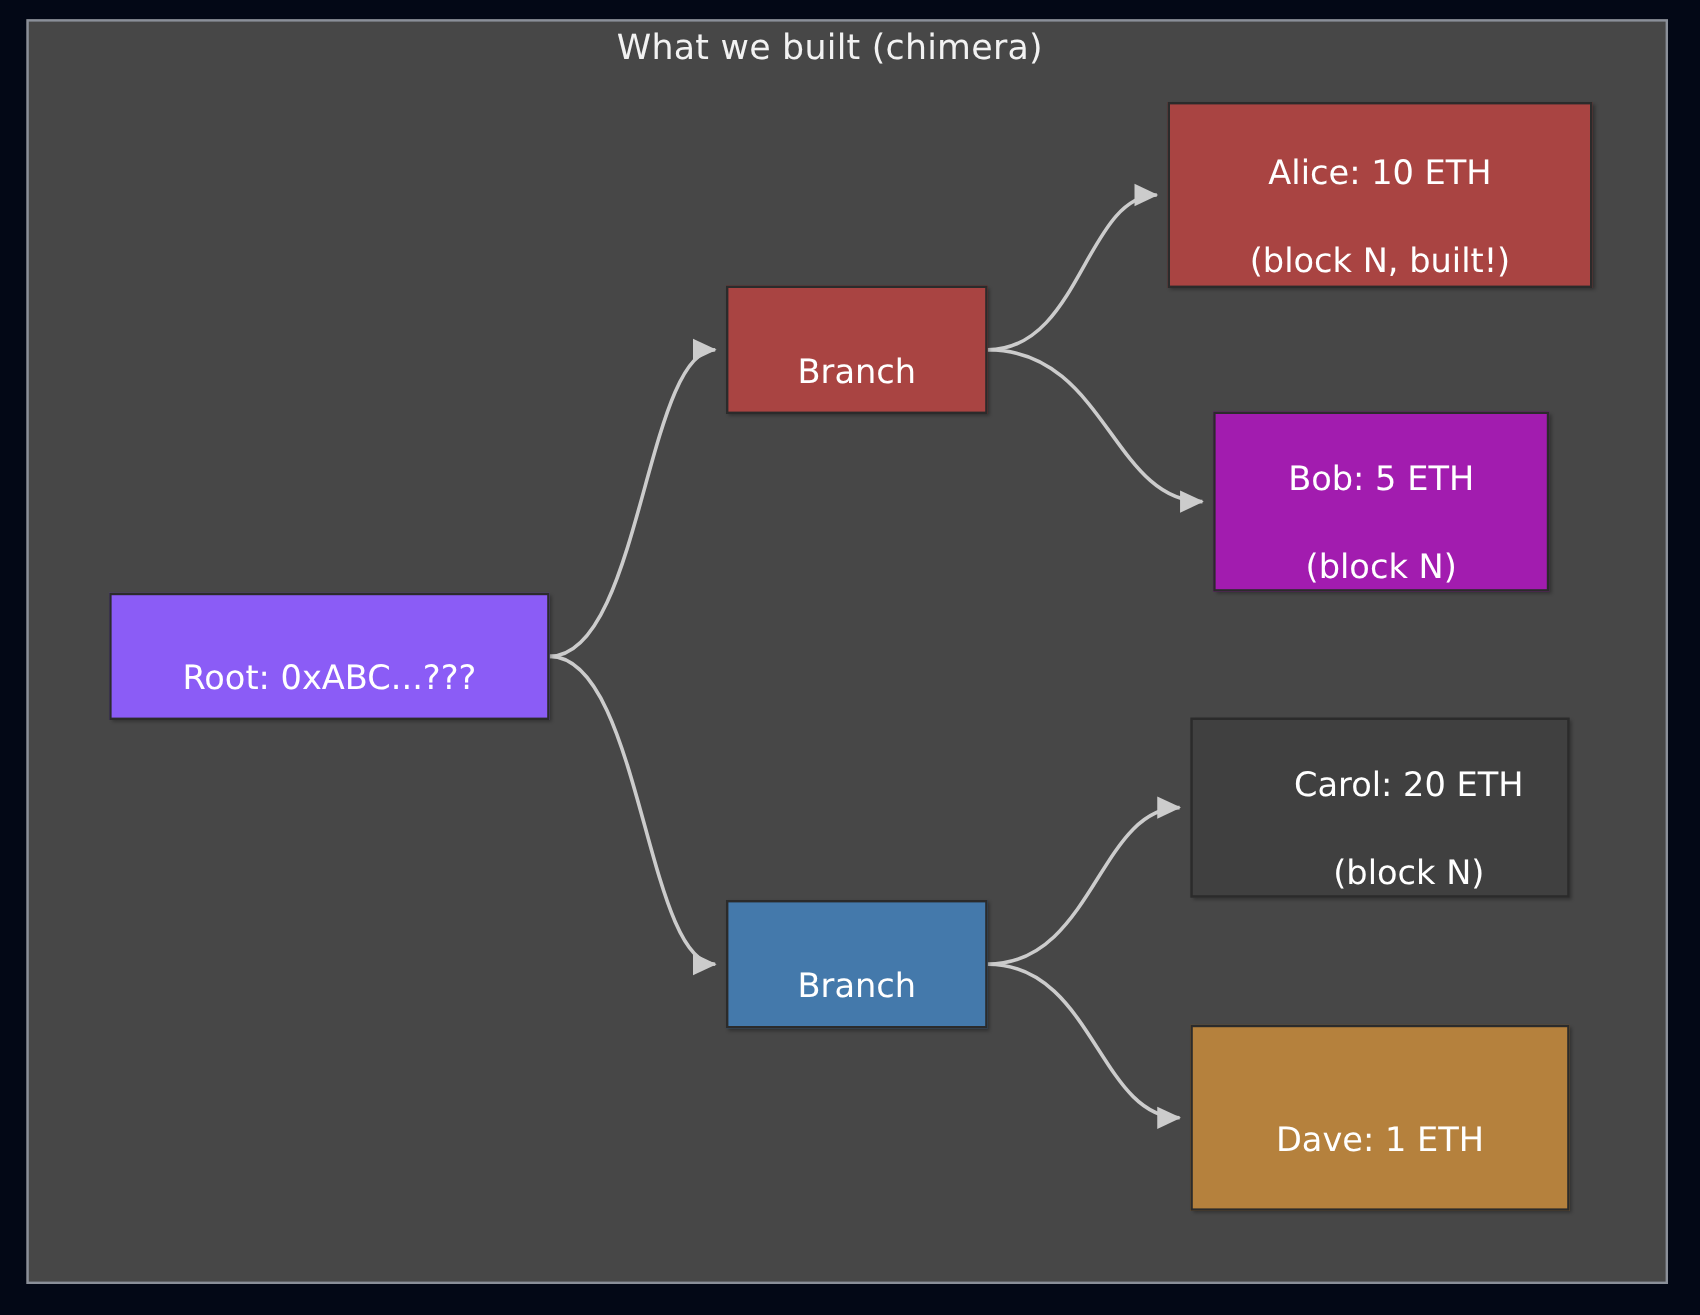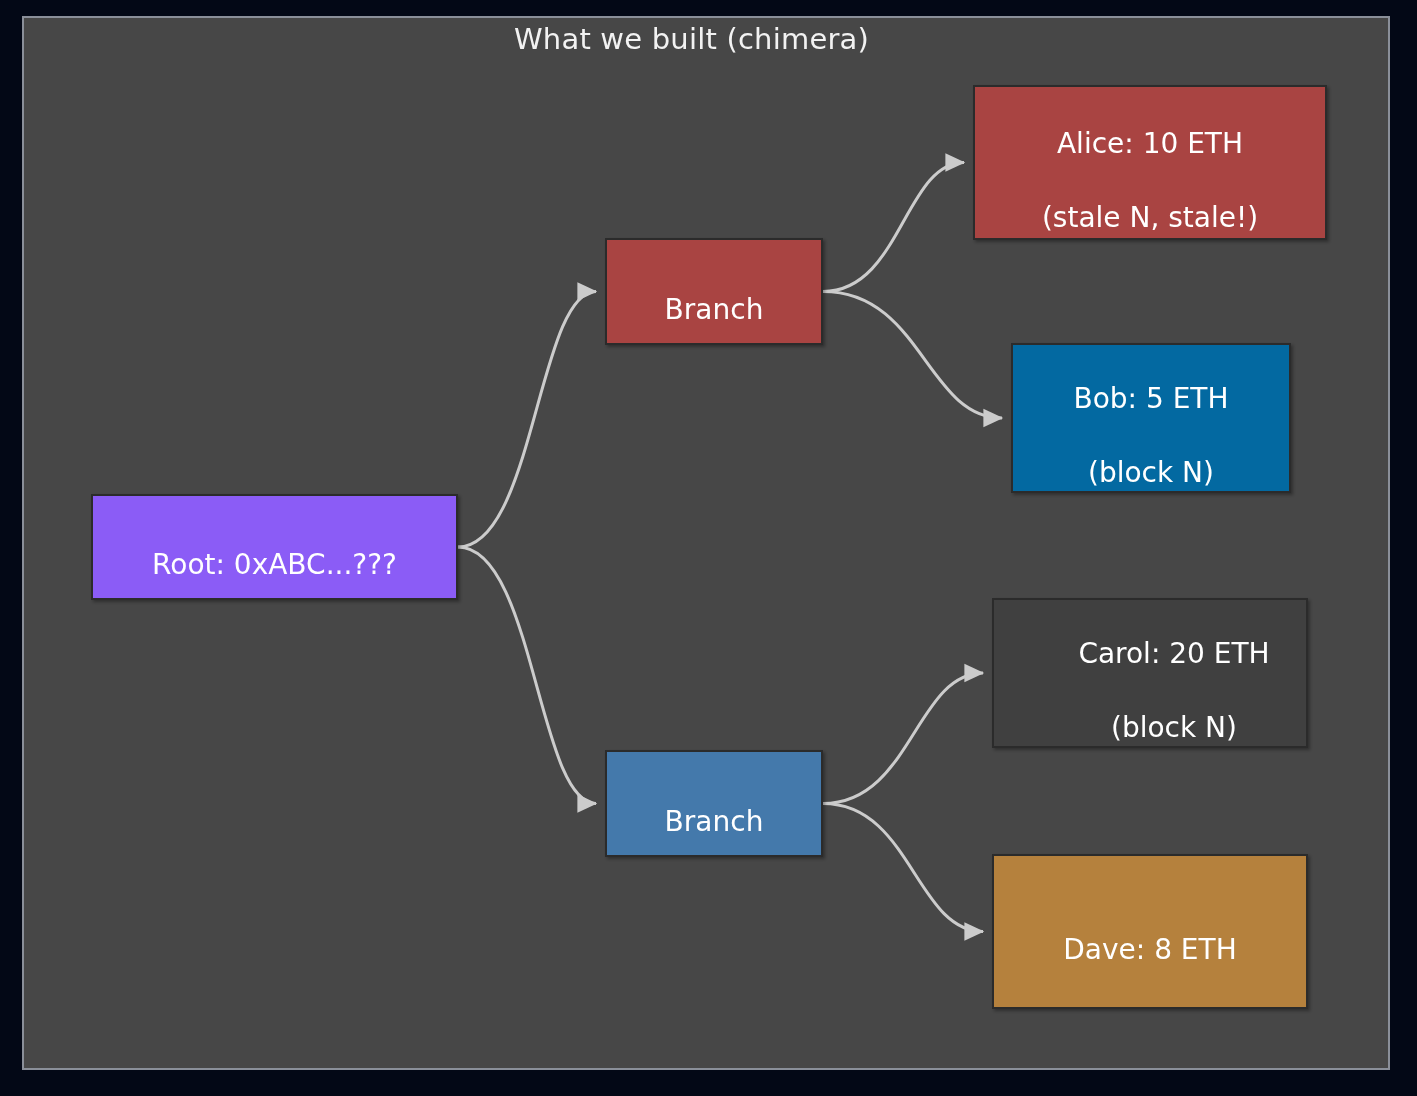--- a/index.html
+++ b/index.html
@@ -94,27 +94,27 @@
         <span class="line">Root: 0xABC...???</span>
       </div>
       <div class="node" style="left: 605px; top: 238px; width: 218px; height: 107px; background: rgb(169, 68, 66); border-color: rgb(43, 43, 43); color: rgb(255, 255, 255);">
         <span class="line">Branch</span>
       </div>
       <div class="node" style="left: 605px; top: 750px; width: 218px; height: 107px; background: rgb(68, 121, 171); border-color: rgb(43, 43, 43); color: rgb(255, 255, 255);">
         <span class="line">Branch</span>
       </div>
       <div class="node" style="left: 973px; top: 85px; width: 354px; height: 155px; background: rgb(169, 68, 66); border-color: rgb(43, 43, 43); color: rgb(255, 255, 255);">
         <span class="line">Alice: 10 ETH</span>
-        <span class="line">(stale N, stale!)</span>
+        <span class="line">(block N, built!)</span>
       </div>
-      <div class="node" style="left: 1011px; top: 343px; width: 280px; height: 150px; background: #0369a1; border-color: rgb(43, 43, 43); color: rgb(255, 255, 255);">
+      <div class="node" style="left: 1011px; top: 343px; width: 280px; height: 150px; background: #a21caf; border-color: rgb(43, 43, 43); color: rgb(255, 255, 255);">
         <span class="line">Bob: 5 ETH</span>
         <span class="line">(block N)</span>
       </div>
       <div class="node" style="left: 992px; top: 598px; width: 316px; height: 150px; background: #404040; border-color: rgb(43, 43, 43); color: rgb(255, 255, 255); padding-left: 48px;">
         <span class="line">Carol: 20 ETH</span>
         <span class="line">(block N)</span>
       </div>
       <div class="node" style="left: 992px; top: 854px; width: 316px; height: 155px; background: rgb(181, 129, 61); border-color: rgb(43, 43, 43); color: rgb(255, 255, 255);">
-        <span class="line">Dave: 8 ETH</span>
+        <span class="line">Dave: 1 ETH</span>
       </div>
     </div>
 </div>
 
 </body></html>

